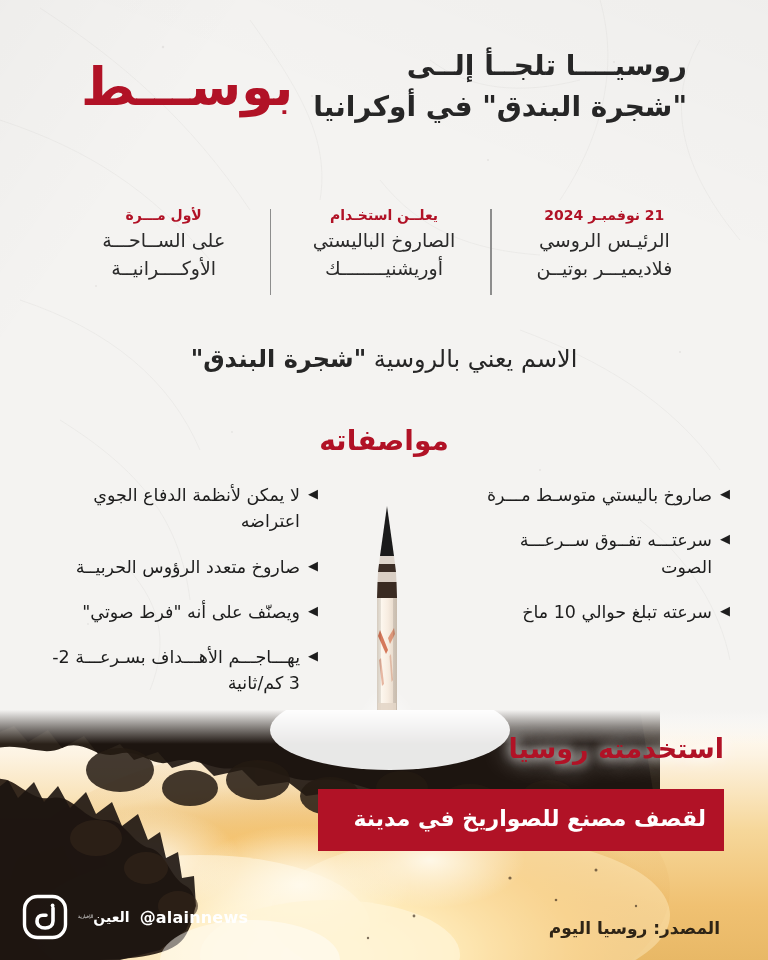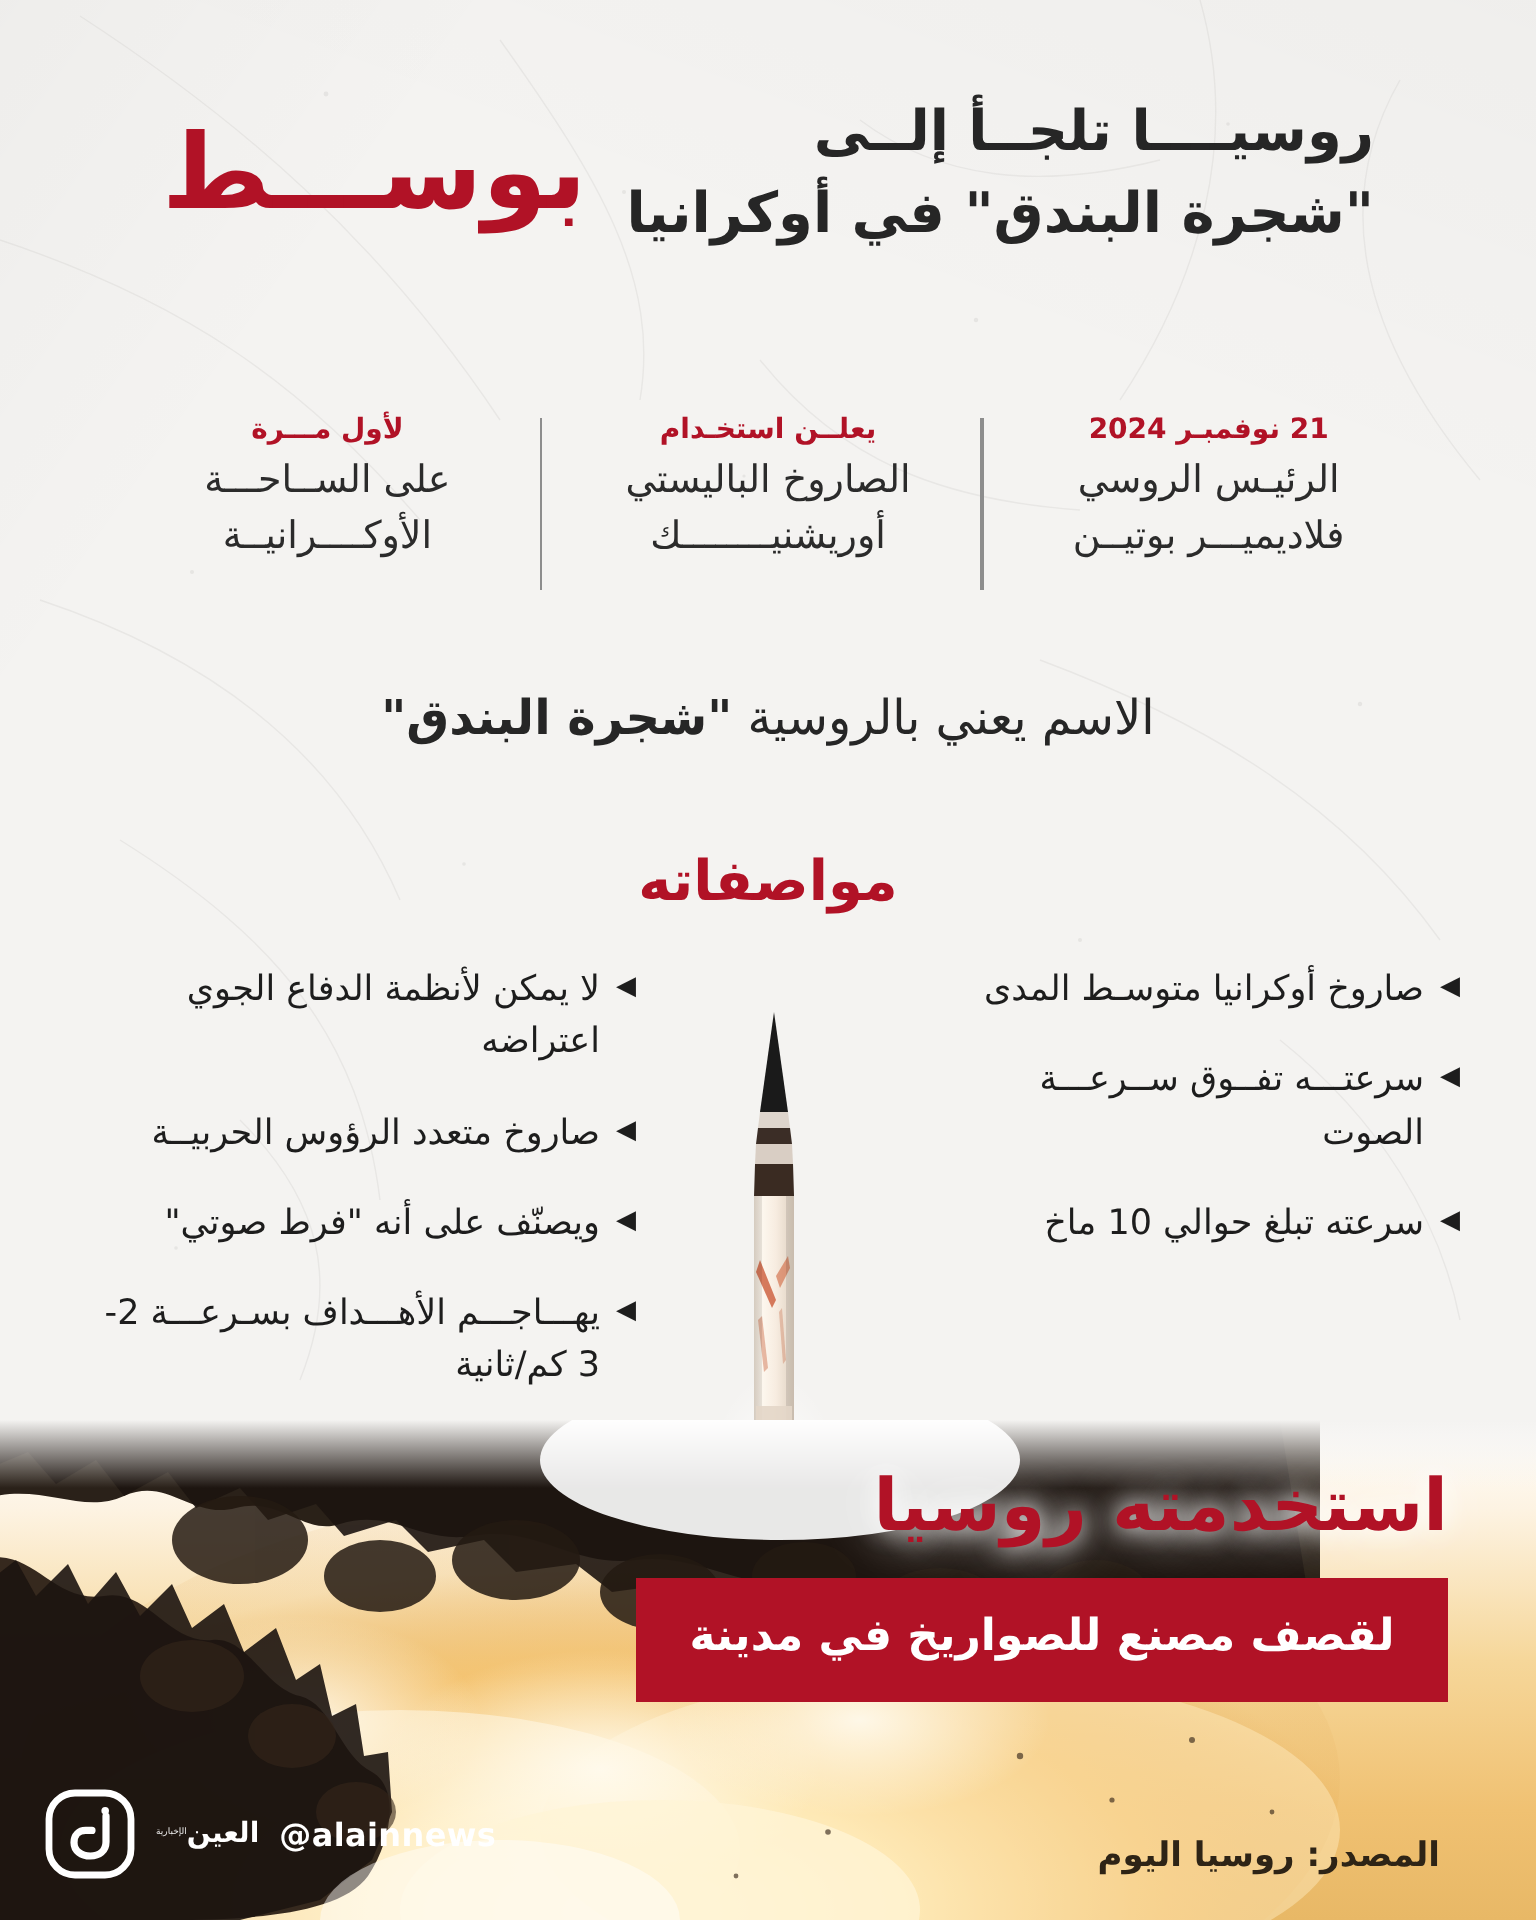--- a/index.html
+++ b/index.html
@@ -97,29 +97,29 @@
 
   
   .photo{
     position:absolute;left:0;bottom:0;width:768px;height:250px;overflow:hidden;
   }
   .photo svg{display:block;width:768px;height:250px;}
 
   
   .usedby{
     position:absolute;top:733px;right:44px;
-    font-size:36px;font-weight:bold;color:#b11226;direction:rtl;
+    font-size:27px;font-weight:bold;color:#b11226;direction:rtl;
     text-shadow:0 0 12px rgba(255,255,255,.95),0 0 26px rgba(255,255,255,.9);
   }
 
   
   .banner{
     position:absolute;top:789px;right:44px;width:406px;
     background:#b11226;padding:14px 18px 16px;box-sizing:border-box;
-    direction:rtl;text-align:center;
+    direction:rtl;
   }
   .banner-line{
     color:#ffffff;font-size:22px;font-weight:bold;line-height:1.45;
     white-space:nowrap;
   }
 
   
   .source{
     position:absolute;top:918px;right:48px;
     font-size:17px;color:#2e2416;direction:rtl;font-weight:600;
@@ -261,21 +261,21 @@
       <rect x="33" y="100" width="4" height="115" fill="#000" opacity="0.08"></rect>
       <rect x="49" y="100" width="4" height="115" fill="#000" opacity="0.1"></rect>
 
       <rect x="34" y="205" width="18" height="10" fill="#e3d6c8" opacity="0.9"></rect>
     </svg>
   </div>
 
   <div class="spec-col right">
     <div class="spec-item">
       <span class="bullet">◀</span>
-      <span class="spec-text">صاروخ أوكرانيا متوسـط المدى</span>
+      <span class="spec-text">صاروخ باليستي متوسـط مـــرة</span>
     </div>
     <div class="spec-item">
       <span class="bullet">◀</span>
       <span class="spec-text">سرعتـــه تفــوق ســرعـــة الصوت</span>
     </div>
     <div class="spec-item">
       <span class="bullet">◀</span>
       <span class="spec-text">سرعته تبلغ حوالي 10 ماخ</span>
     </div>
   </div>

